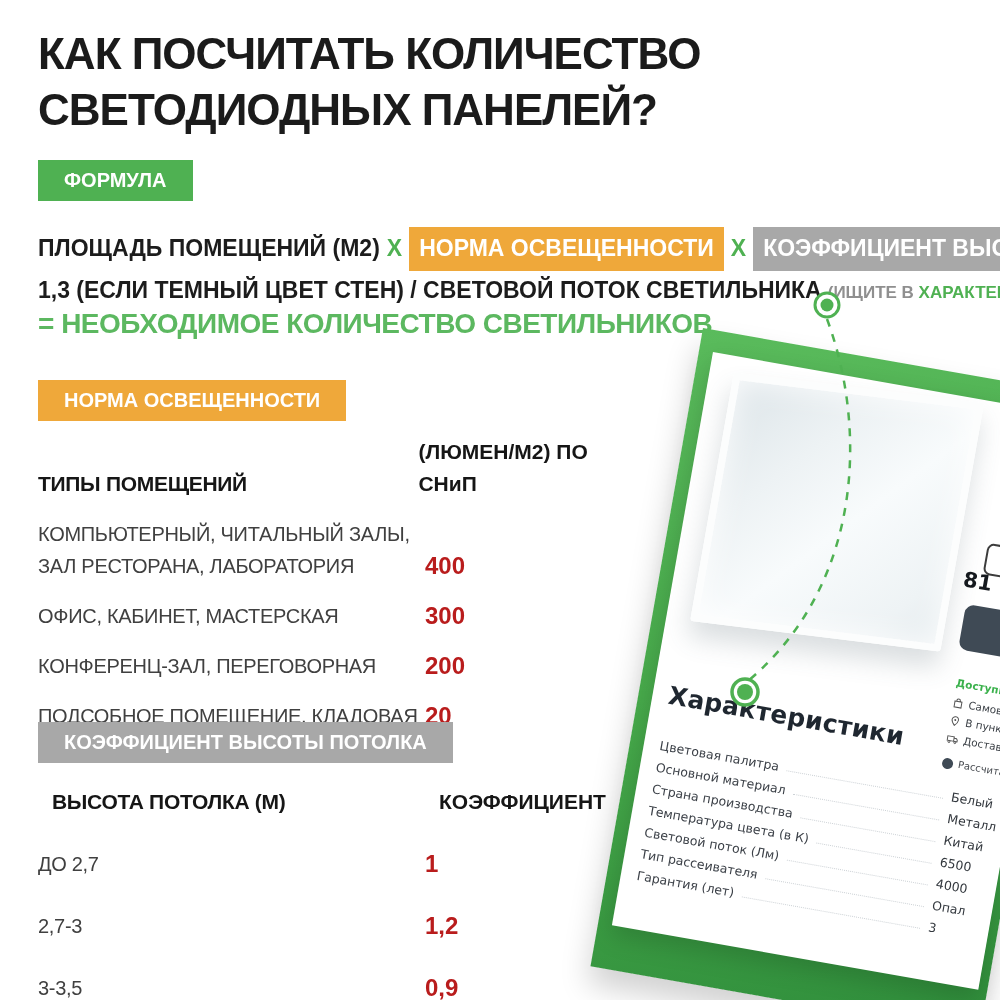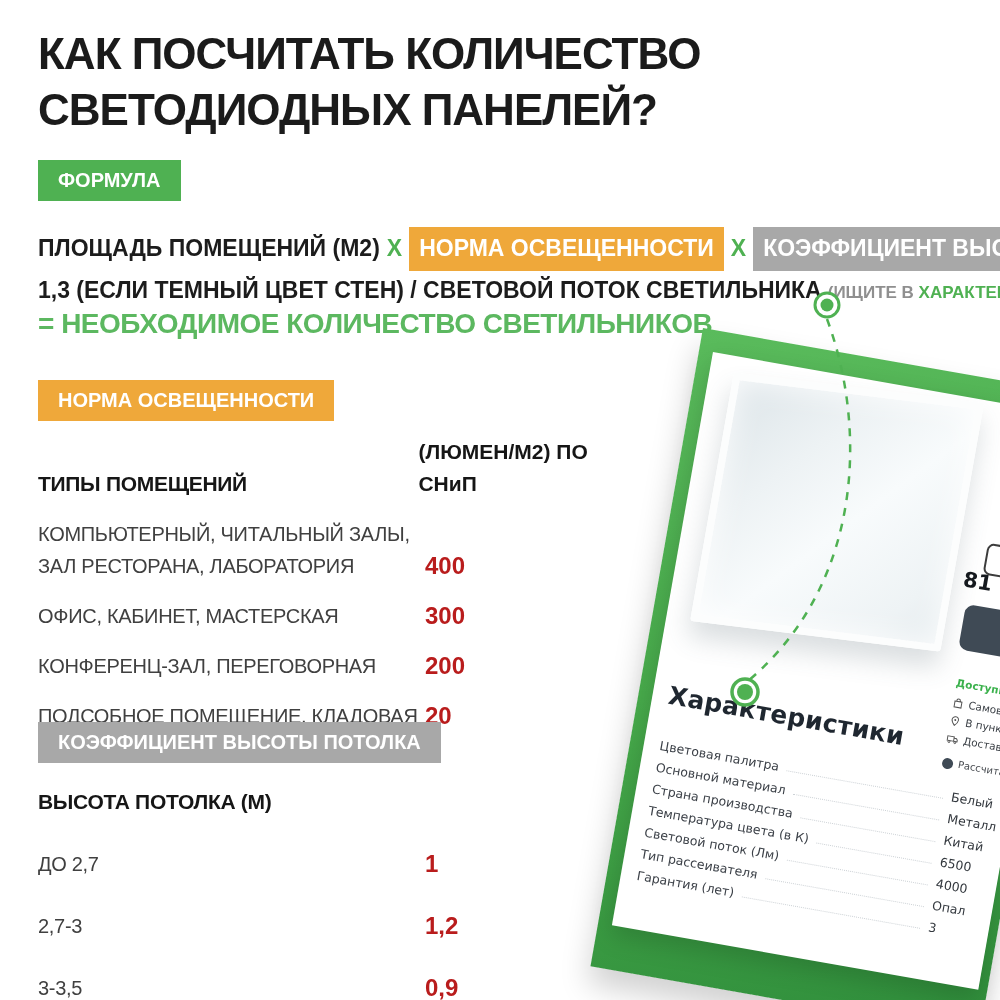--- a/index.html
+++ b/index.html
@@ -8,21 +8,21 @@
     position:relative; overflow:hidden; background:#ffffff;
     font-family:"Liberation Sans", sans-serif; color:#1c1c1c;
   }
   
   .title {
     position:absolute; left:38px; top:26px; width:680px;
     font-size:44px; font-weight:800; line-height:56px;
     letter-spacing:-1px; color:#1b1b1b; text-transform:uppercase;
   }
   .badge {
-    position:absolute; display:inline-block; padding:9px 20px;
+    position:absolute; display:inline-block; padding:9px 26px;
     color:#fff; font-size:20px; font-weight:700; letter-spacing:0;
   }
   .badge-green  { left:38px; top:160px; background:#4fb152; }
   .badge-orange { left:38px; top:380px; background:#efa83a; }
   .badge-gray   { left:38px; top:722px; background:#a8a8a8; }
 
   .formula { position:absolute; left:38px; top:227px; width:975px;
              font-size:23px; font-weight:700; line-height:39px; }
   .f-line { white-space:nowrap; }
   .x-sep { color:#4fb152; margin:0 7px; font-weight:700; }
@@ -38,21 +38,21 @@
   .table { position:absolute; left:38px; width:610px; }
   .table-1 { top:436px; }
   .table-2 { top:786px; }
   .t-row { display:flex; align-items:flex-end; }
   .t-label { width:387px; font-size:20px; font-weight:500; color:#404040;
              line-height:32px; letter-spacing:-0.3px; }
   .t-head .t-label, .t-head .t-value { font-weight:700; color:#161616; font-size:21px; }
   .t-value { font-size:24px; font-weight:700; line-height:32px; color:#b91c1c; }
   .table-1 .t-head { margin-bottom:16px; }
   .table-1 .t-row + .t-row { margin-top:18px; }
-  .table-2 .t-head { margin-bottom:14px; }
+  .table-2 .t-head { margin-bottom:14px;margin-left:14px; }
   .table-2 .t-row + .t-row { margin-top:30px; }
 
   
   .rot-group { position:absolute; left:703px; top:328px; width:400px; height:660px;
                transform:rotate(10deg); transform-origin:0 0; }
   .green-sheet { position:absolute; left:0; top:0; width:395px; height:648px;
                  background:linear-gradient(160deg,#5abb5c 0%,#46a94a 50%,#2f8d3b 100%);
                  box-shadow:0 18px 30px rgba(0,0,0,.18); }
   .white-card { position:absolute; left:14px; top:22px; width:372px; height:582px;
                 background:#ffffff; box-shadow:0 10px 24px rgba(0,0,0,.16);
@@ -127,20 +127,21 @@
   <div class="t-row">
     <div class="t-label">ПОДСОБНОЕ ПОМЕЩЕНИЕ, КЛАДОВАЯ</div>
     <div class="t-value">20</div>
   </div>
 </div>
 
 <div class="badge badge-gray">КОЭФФИЦИЕНТ ВЫСОТЫ ПОТОЛКА</div>
 <div class="table table-2">
   <div class="t-row t-head">
     <div class="t-label">ВЫСОТА ПОТОЛКА (М)</div>
+    <div class="t-value">КОЭФФИЦИЕНТ</div>
   </div>
   <div class="t-row">
     <div class="t-label">ДО 2,7</div>
     <div class="t-value">1</div>
   </div>
   <div class="t-row">
     <div class="t-label">2,7-3</div>
     <div class="t-value">1,2</div>
   </div>
   <div class="t-row">

